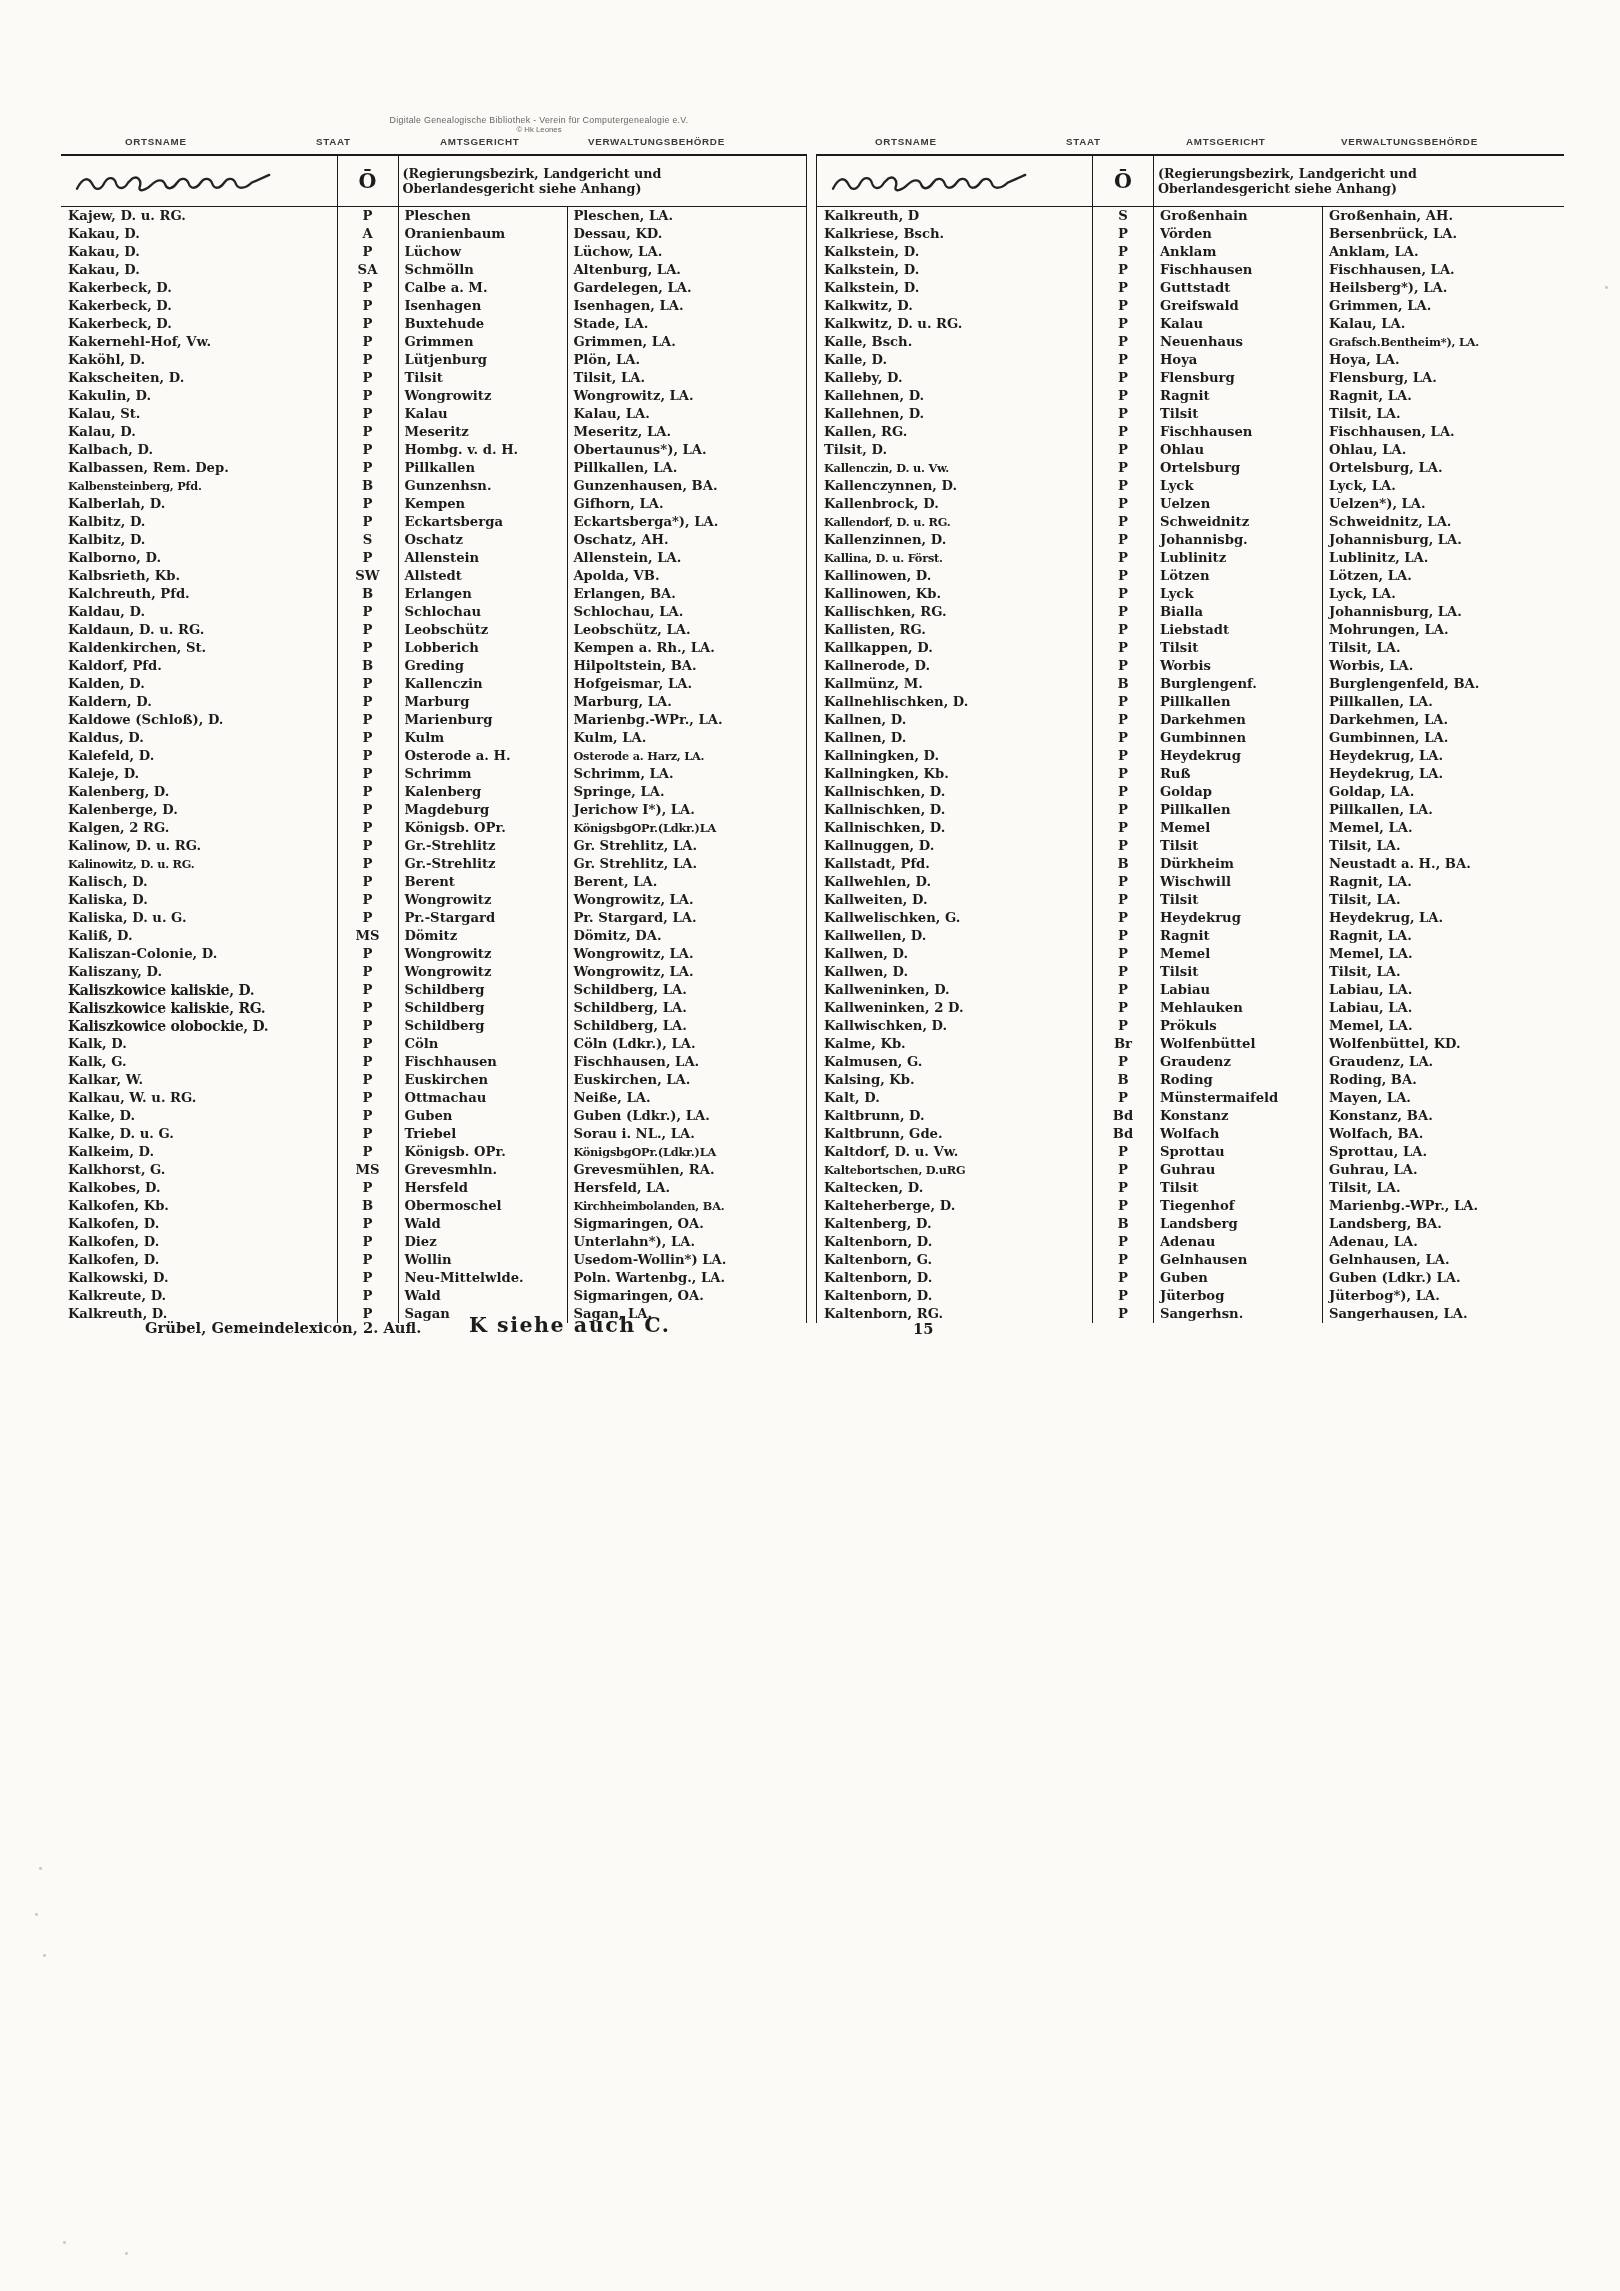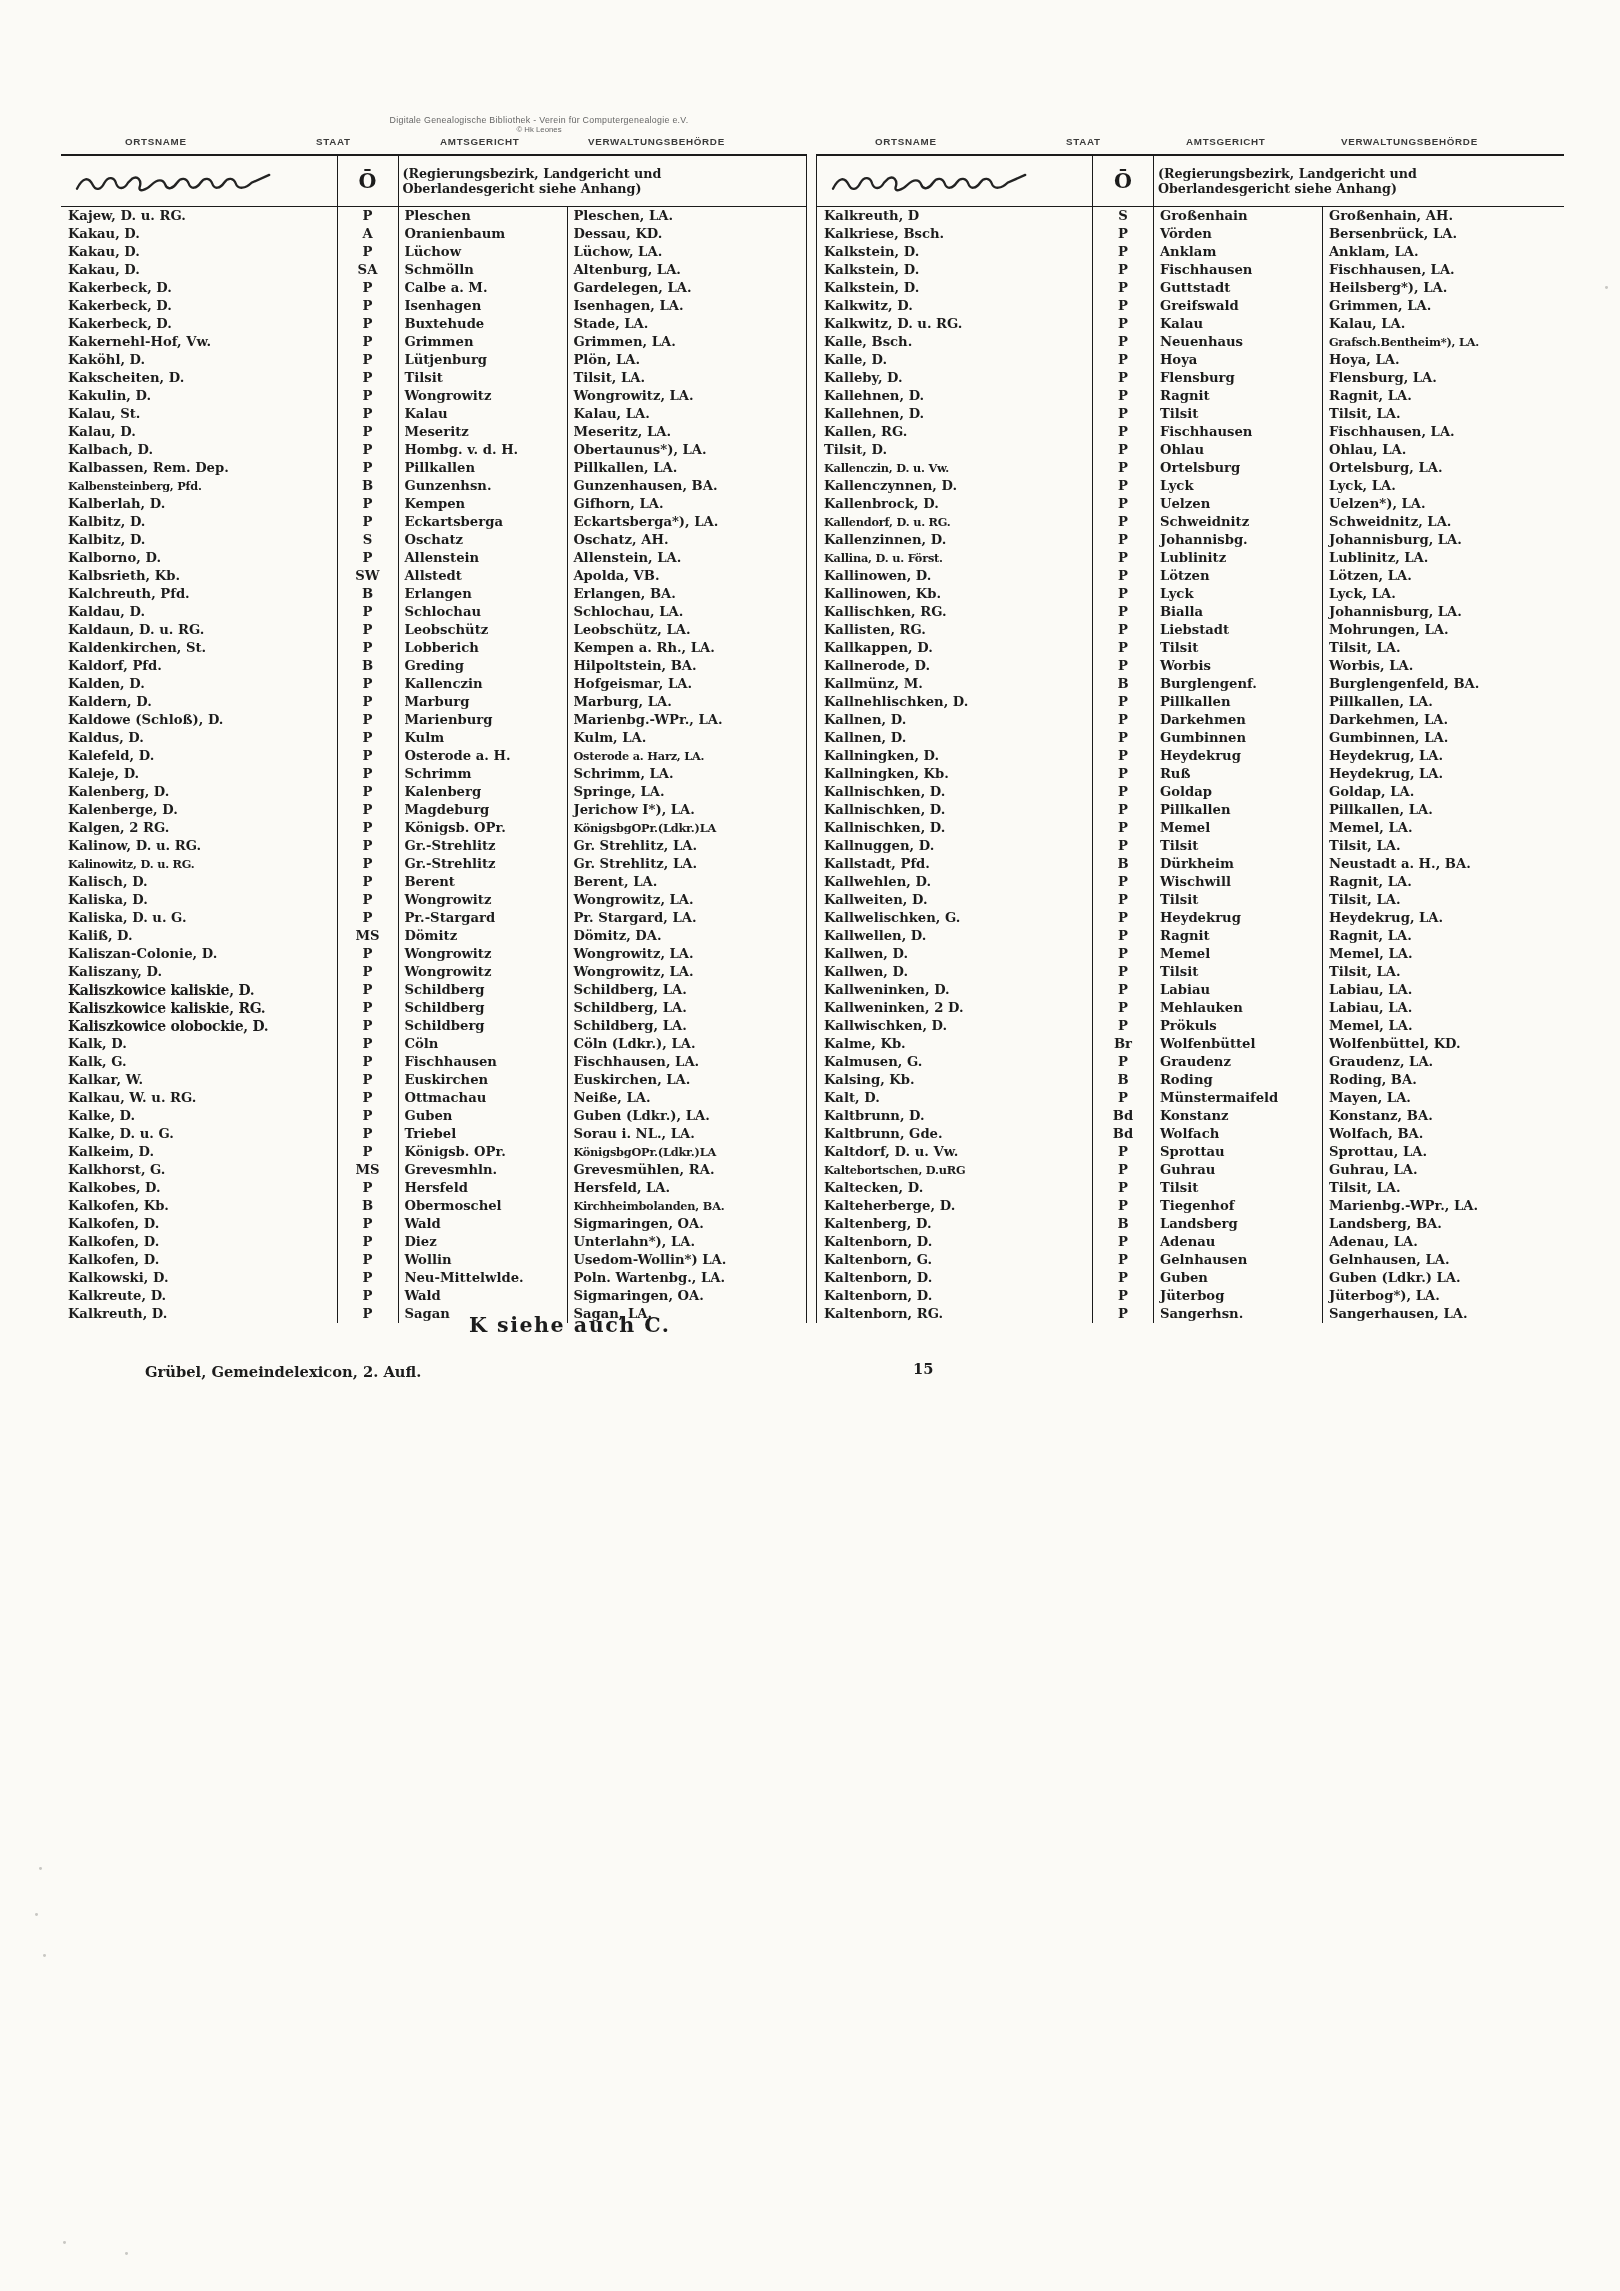--- a/index.html
+++ b/index.html
@@ -42,23 +42,23 @@
   tbody td{
     font-size:13.2px;font-weight:bold;
     line-height:18px;height:18px;
   }
   td.c0{padding-left:6.9px;}
   td.c1{text-align:center;border-left:1.3px solid #1b1b1b;border-right:1.3px solid #1b1b1b;}
   td.c2{padding-left:5.9px;border-right:1.3px solid #1b1b1b;}
   td.c3{padding-left:5.9px;}
   td.sz1{font-size:11.3px;letter-spacing:-0.2px;}
   td.sz2{font-size:14px;letter-spacing:-0.3px;}
-  .footer-left{position:absolute;left:145px;top:1319px;font-size:14.7px;font-weight:bold;margin-top:44px;}
+  .footer-left{position:absolute;left:145px;top:1319px;font-size:14.7px;font-weight:bold;}
   .footer-center{position:absolute;left:469px;top:1313px;font-size:20.6px;font-weight:bold;letter-spacing:1.5px;}
-  .footer-right{position:absolute;left:913px;top:1320px;font-size:14.7px;font-weight:bold;margin-top:40px;}
+  .footer-right{position:absolute;left:913px;top:1320px;font-size:14.7px;font-weight:bold;}
   .squiggle{display:block;margin:5.9px 0 0 11.8px;}
   .speck{position:absolute;width:2.9px;height:2.9px;background:#8a8a85;border-radius:50%;opacity:.45;}
 </style>
 </head>
 <body>
 
 <div class="watermark wm1">Digitale Genealogische Bibliothek - Verein für Computergenealogie e.V.</div>
 <div class="watermark wm2">© Hk Leones</div>
 
 <div class="collabel" style="left:125px;">ORTSNAME</div>

